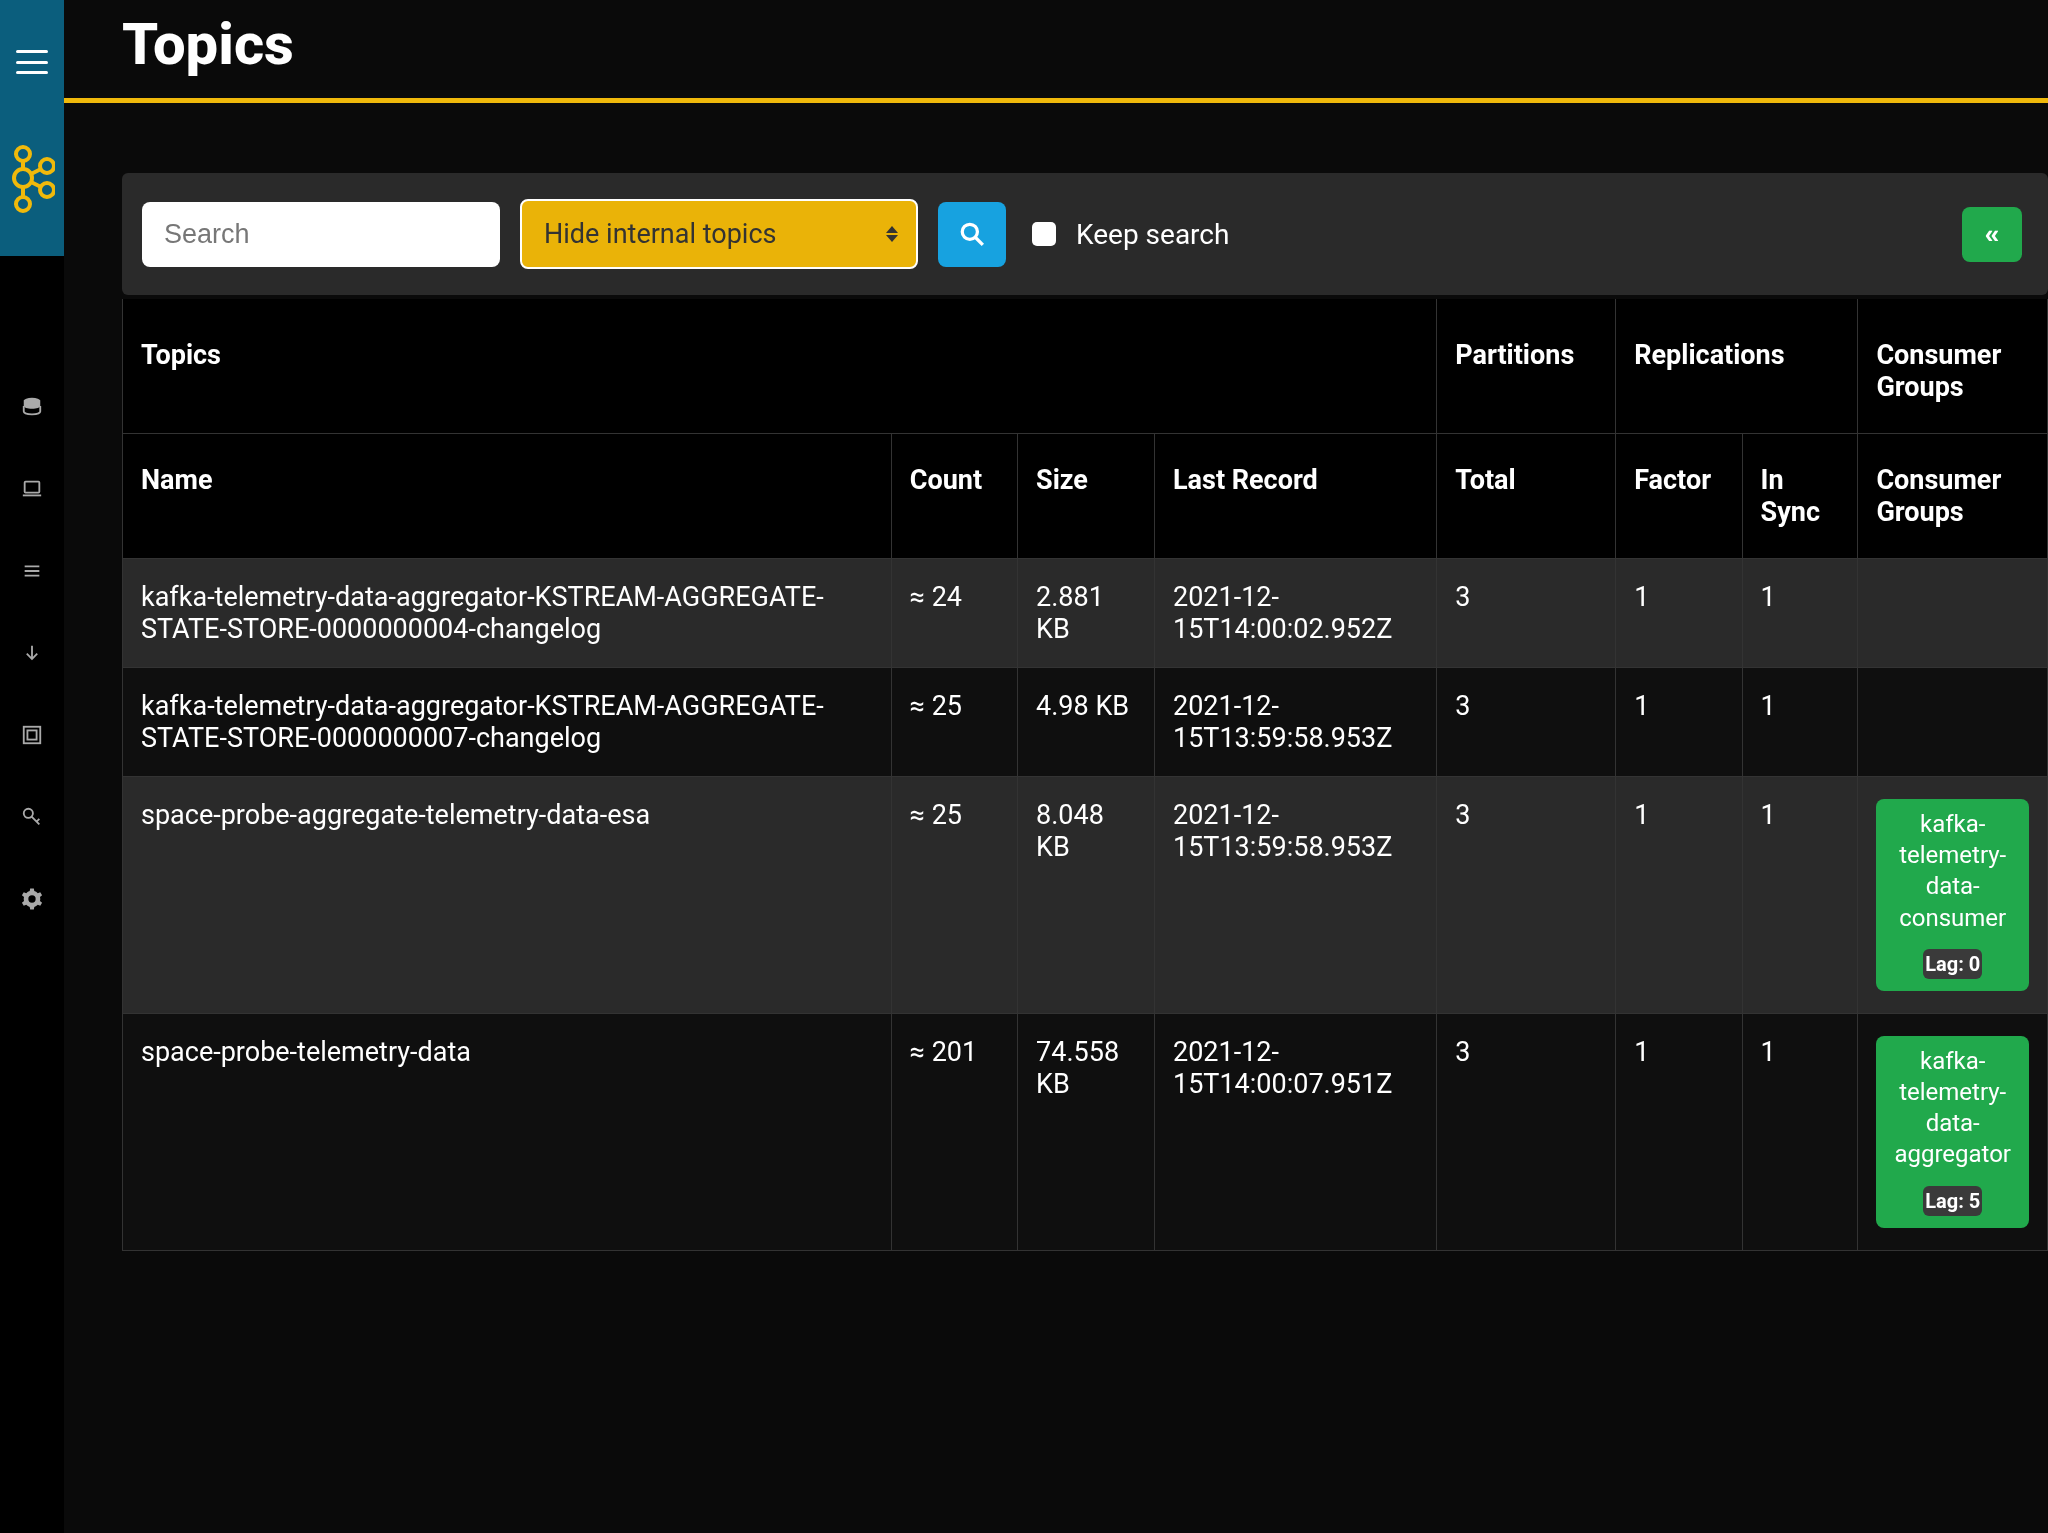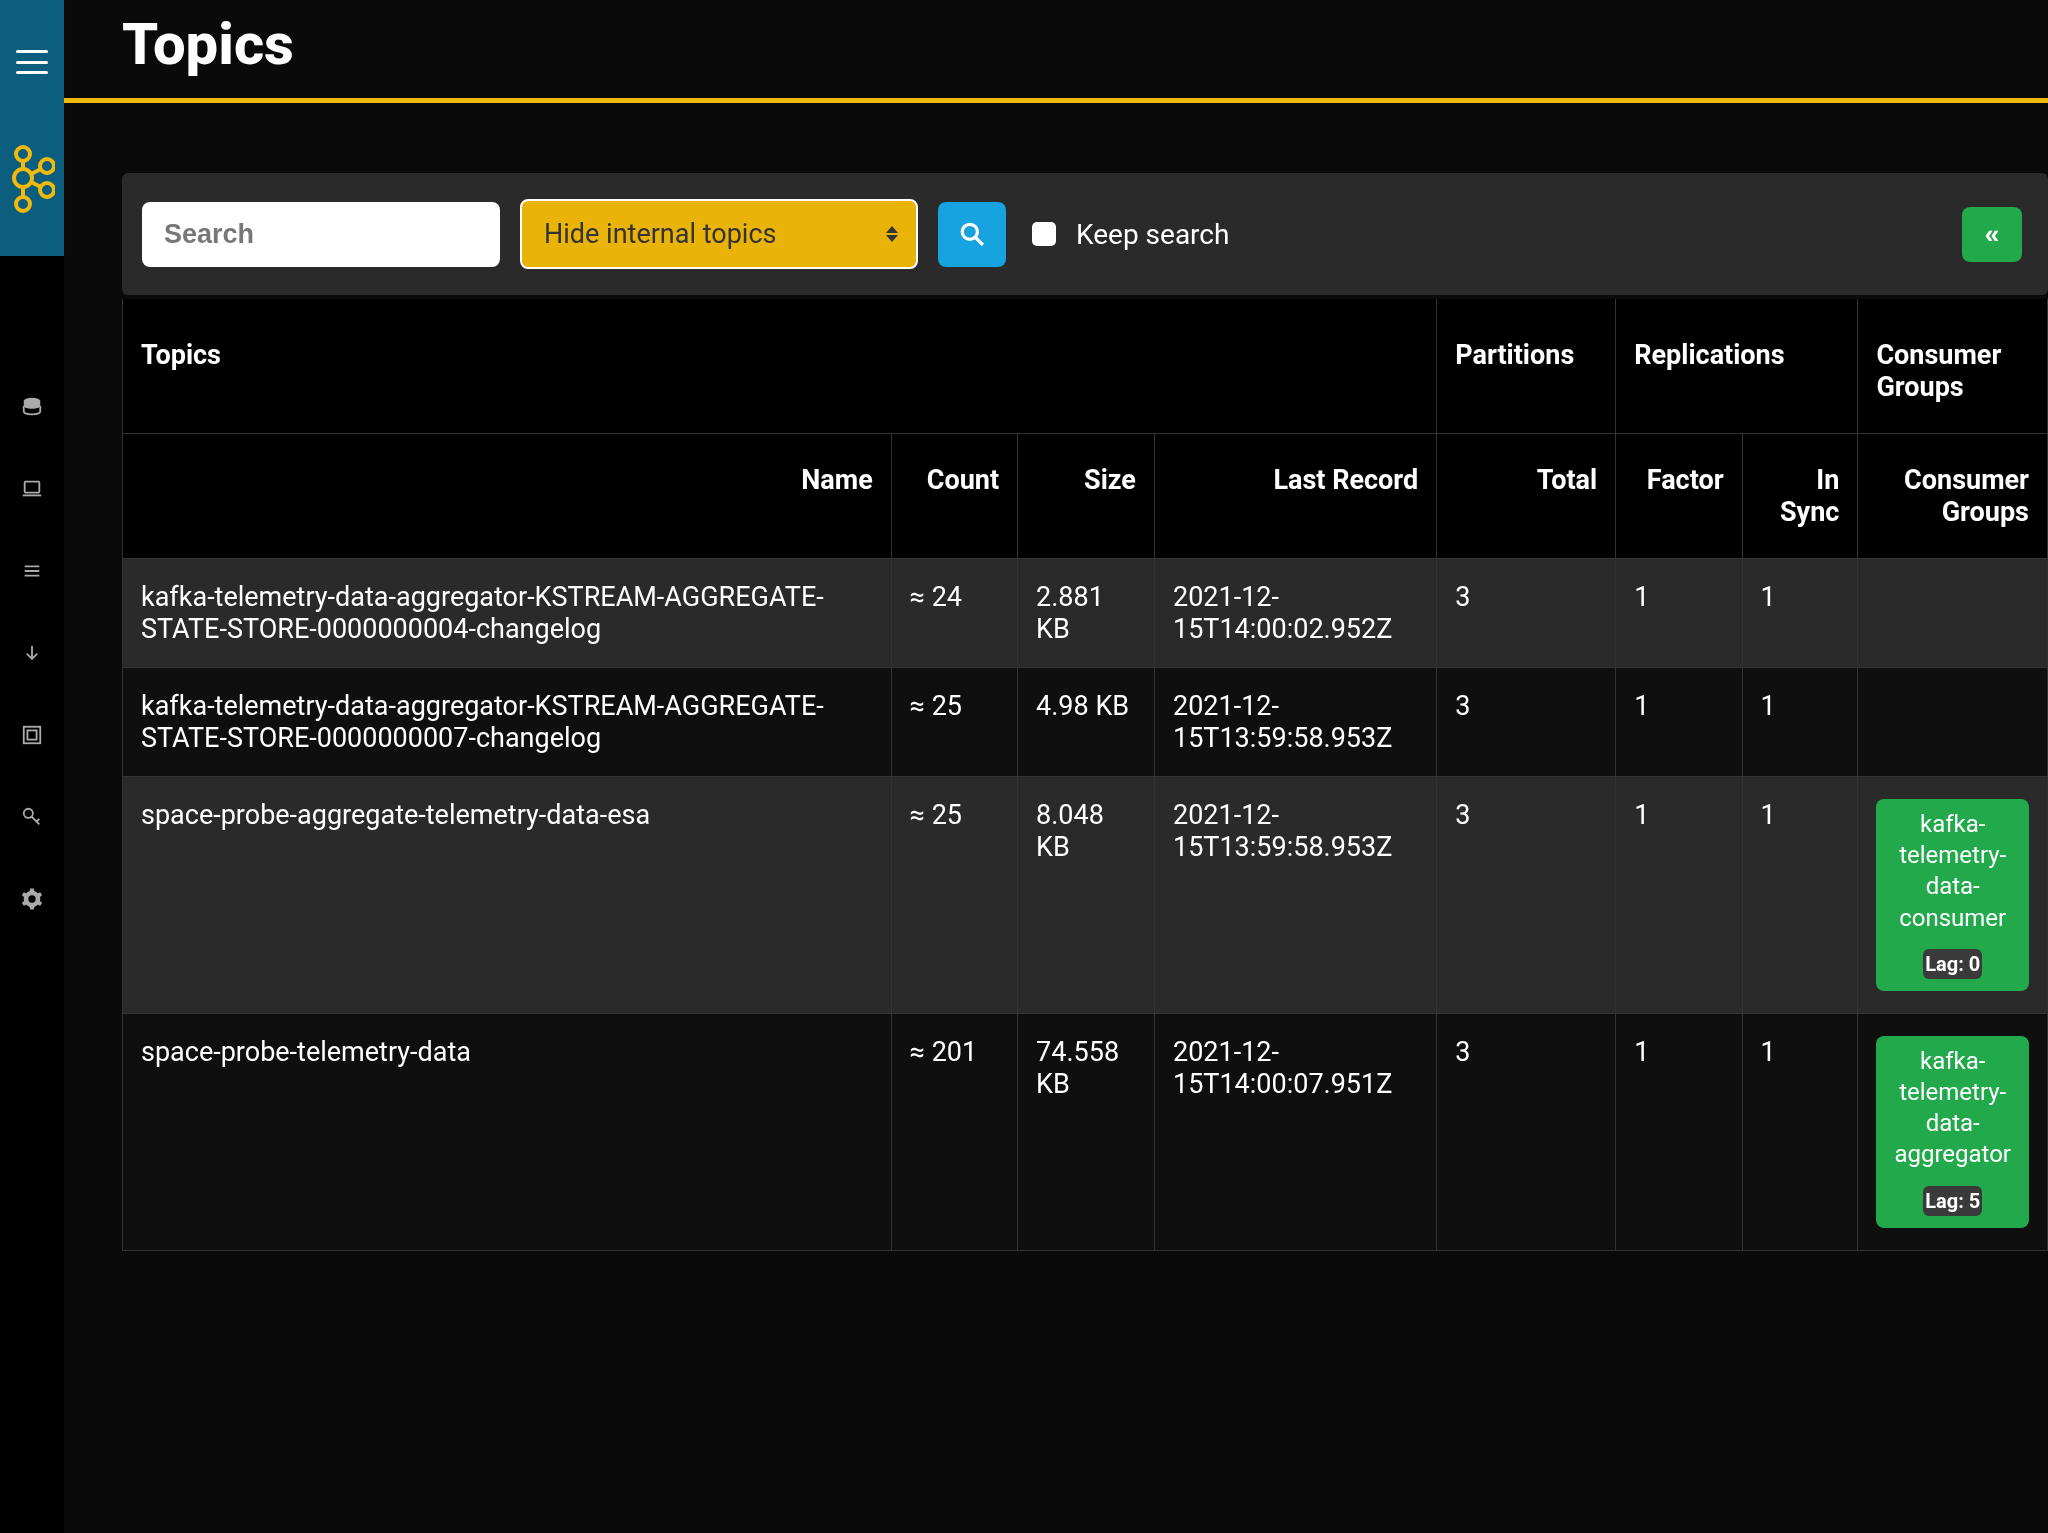--- a/index.html
+++ b/index.html
@@ -91,21 +91,20 @@
 }
 .search-input {
   width: 358px;
   height: 65px;
   border-radius: 8px;
   border: none;
   padding: 0 22px;
   font-size: 27px;
   color: #333;
   background: #fff;
-  font-weight: bold;
 }
 .search-input::placeholder { color: #777; }
 .select-wrap {
   width: 398px;
   height: 70px;
   background: #eab308;
   border-radius: 8px;
   display: flex;
   align-items: center;
   padding: 0 22px;
@@ -186,21 +185,20 @@
   font-size: 27px;
   padding: 40px 18px 30px 18px;
   border: 1px solid #333;
   border-top: none;
 }
 thead tr.sub-row th {
   background: #000;
   font-weight: 700;
   font-size: 27px;
   padding: 30px 18px 30px 18px;
-  text-align: right;
 }
 tbody tr:nth-child(odd) td { background: #2a2a2a; }
 tbody tr:nth-child(even) td { background: #0f0f0f; }
 .col-name { width: 730px; }
 .col-count { width: 120px; }
 .col-size { width: 130px; }
 .col-last { width: 268px; }
 .col-total { width: 170px; }
 .col-factor { width: 120px; }
 .col-sync { width: 110px; }

